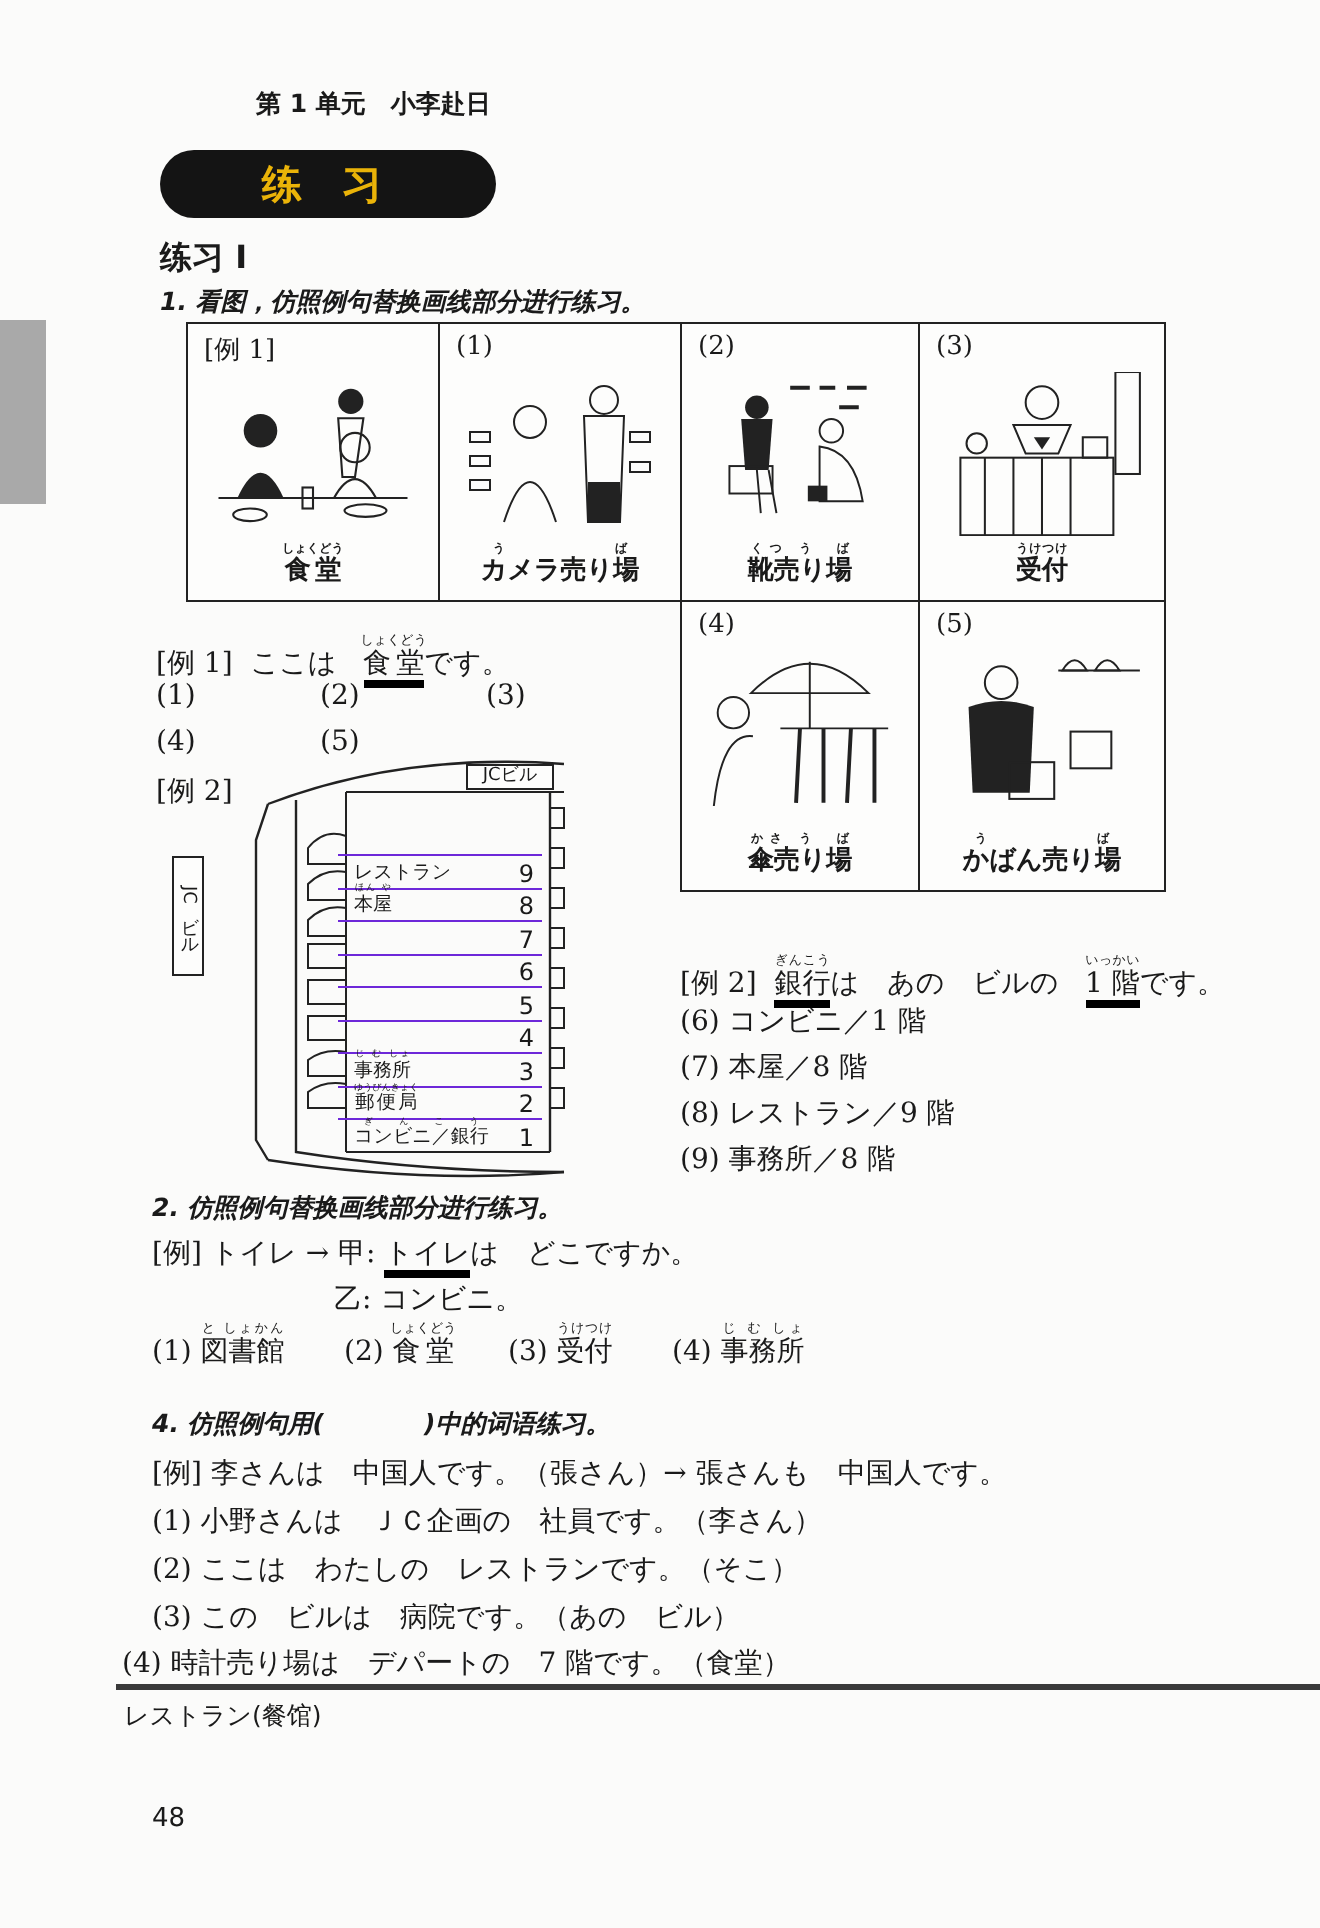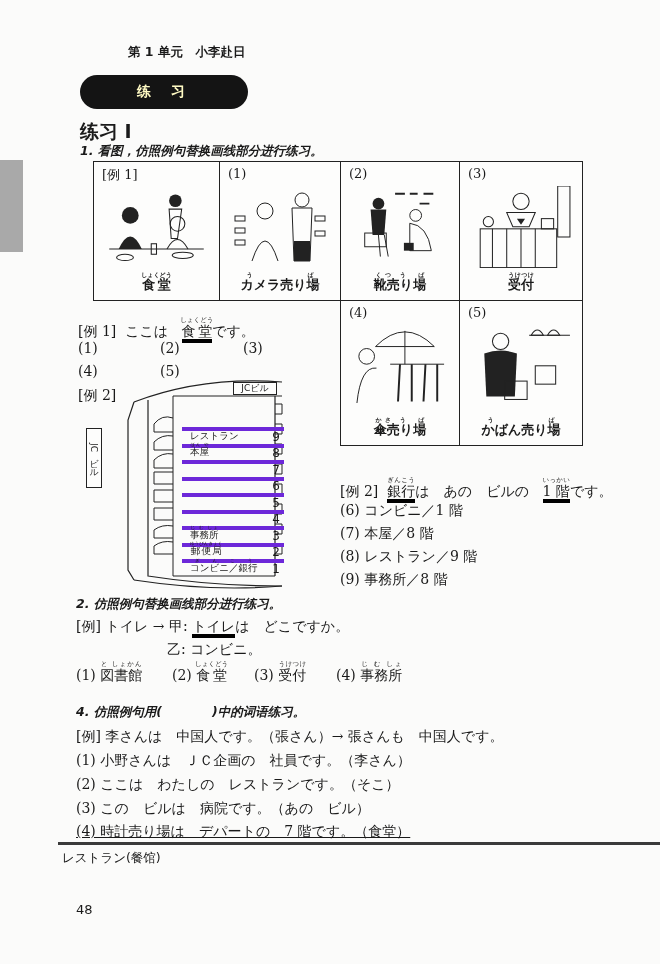--- a/index.html
+++ b/index.html
@@ -6,38 +6,38 @@
   html, body { width: 660px; height: 964px; background: #fbfbfa; overflow: hidden; }
   body { position: relative; font-family: "DejaVu Serif", "Liberation Serif", serif; color: #1a1a1a; }
   .abs { position: absolute; }
   .sans { font-family: "DejaVu Sans", "Liberation Sans", sans-serif; }
   .bold { font-weight: bold; }
 
   .side-tab { left: 0; top: 160px; width: 23px; height: 92px; background: #a9a9a9; }
 
   .unit-header { left: 80px; top: 44px; font-size: 12.5px; margin-left: 48px; }
   .pill { left: 80px; top: 75px; width: 168px; height: 34px; background: #141414; border-radius: 17px;
-          color: #fef9c3; font-size: 14px; letter-spacing: 20px; display: flex; align-items: center; justify-content: center; padding-left: 14px; }
-  .section-title { left: 80px; top: 119px; font-size: 19px; }
+          color: #eab308; font-size: 20px; letter-spacing: 20px; display: flex; align-items: center; justify-content: center; padding-left: 14px; }
+  .section-title { left: 80px; top: 119px; font-size: 16px; }
   .q-title { font-size: 12.5px; font-style: italic; }
 
   
   .cell { border: 1.5px solid #222; background: #fdfdfc; overflow: hidden; }
   .cell-label { position: absolute; left: 8px; top: 4px; font-size: 13px; }
   .cell-caption { position: absolute; left: 0; right: 0; bottom: 6px; text-align: center; font-size: 13px; }
   .cell-caption rt, .ruby-small rt { font-size: 6px; }
   .illus { position: absolute; left: 10px; right: 10px; top: 24px; bottom: 30px; }
 
   .line { font-size: 14px; white-space: nowrap; }
   .ul { border-bottom: 4px solid #000000; }
   ruby rt { font-size: 6.5px; font-family: "DejaVu Sans", "Liberation Sans", sans-serif; }
 
   
   .building { left: 112px; top: 380px; width: 180px; height: 210px; }
-  .floor-row { position: absolute; left: 70px; width: 102px; height: 16.5px; border-top: 4px solid #6d28d9;
+  .floor-row { position: absolute; left: 57px; width: 102px; height: 16.5px; border-top: 1px solid #6d28d9;
                font-size: 9.5px; font-family: "DejaVu Sans", "Liberation Sans", sans-serif; }
   .floor-row .fl-name { position: absolute; left: 8px; bottom: 1px; }
   .floor-row .fl-num { position: absolute; right: 4px; bottom: 0; font-size: 12px; }
   .floor-row rt { font-size: 4.5px; }
 
   .hr { left: 58px; right: 0; top: 842px; height: 3px; background: #3a3a3a; }
   .footnote { left: 62px; top: 850px; font-size: 12.5px; font-family: "DejaVu Sans", "Liberation Sans", sans-serif; }
   .page-num { left: 76px; top: 902px; font-size: 13px; font-family: "DejaVu Sans", "Liberation Sans", sans-serif; }
 </style>
 </head>
@@ -253,17 +253,17 @@
 <div class="abs line" style="left:76px; top:660px;"><span>(1)</span> <ruby><span>図書館</span><rt>と しょかん</rt></ruby></div>
 <div class="abs line" style="left:172px; top:660px;"><span>(2)</span> <ruby><span>食堂</span><rt>しょくどう</rt></ruby></div>
 <div class="abs line" style="left:254px; top:660px;"><span>(3)</span> <ruby><span>受付</span><rt>うけつけ</rt></ruby></div>
 <div class="abs line" style="left:336px; top:660px;"><span>(4)</span> <ruby><span>事務所</span><rt>じ む しょ</rt></ruby></div>
 
 <div class="abs q-title sans bold" style="left:76px; top:704px;">4. 仿照例句用(　　　　)中的词语练习。</div>
 <div class="abs line" style="left:76px; top:728px;">[例] 李さんは　中国人です。（張さん）→ 張さんも　中国人です。</div>
 <div class="abs line" style="left:76px; top:752px;">(1) 小野さんは　ＪＣ企画の　社員です。（李さん）</div>
 <div class="abs line" style="left:76px; top:776px;">(2) ここは　わたしの　レストランです。（そこ）</div>
 <div class="abs line" style="left:76px; top:800px;">(3) この　ビルは　病院です。（あの　ビル）</div>
-<div class="abs line" style="left:76px; top:823px;text-decoration:underline;">(4) 時計売り場は　デパートの　7 階です。（食堂）</div>
+<div class="abs line" style="left:61px; top:823px;">(4) 時計売り場は　デパートの　7 階です。（食堂）</div>
 
 <div class="abs hr"></div>
 <div class="abs footnote">レストラン(餐馆)</div>
 <div class="abs page-num">48</div>
 
 </body></html>

